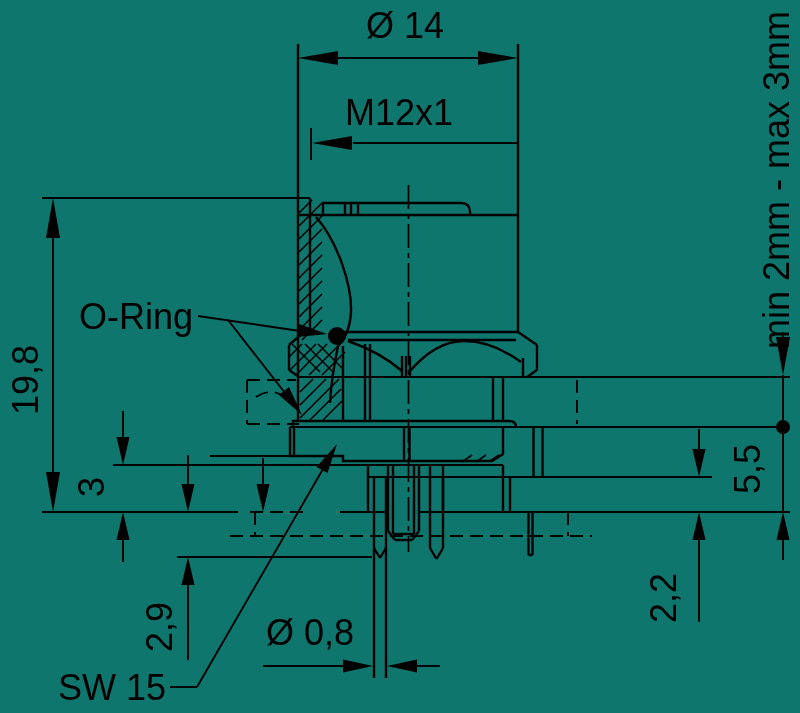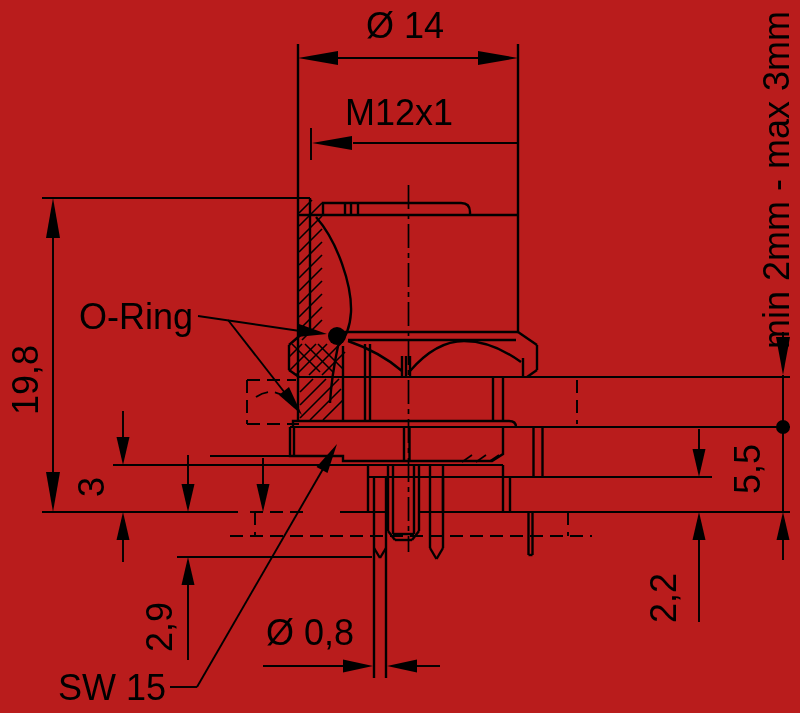--- a/index.html
+++ b/index.html
@@ -1,16 +1,16 @@
 <!DOCTYPE html>
 <html><head>
 <meta charset="utf-8">
 <style>
   html,body{margin:0;padding:0;background:#ffffff;}
-  .canvas{position:relative;width:800px;height:713px;background:#b91c1c;overflow:hidden;
+  .canvas{position:relative;width:800px;height:713px;background:#0f766e;overflow:hidden;
           font-family:"Liberation Sans", sans-serif;}
   svg{display:block;}
   text{font-family:"Liberation Sans", sans-serif;font-size:36px;fill:#000;}
   .geo{stroke:#000;stroke-width:2.4;fill:none;stroke-linecap:butt;}
   .thin{stroke:#000;stroke-width:1.9;fill:none;}
   .hatch{stroke:#000;stroke-width:1.6;fill:none;}
   .dash{stroke:#000;stroke-width:1.9;fill:none;stroke-dasharray:13 7;}
   .cl{stroke:#000;stroke-width:1.7;fill:none;stroke-dasharray:24 5 5 5;}
   .arrow{fill:#000;stroke:none;}
   .dot{fill:#000;stroke:none;}

